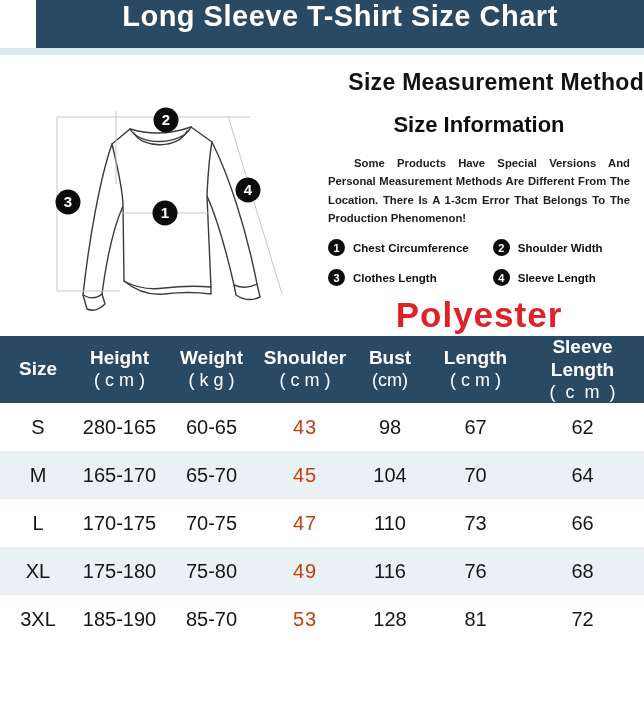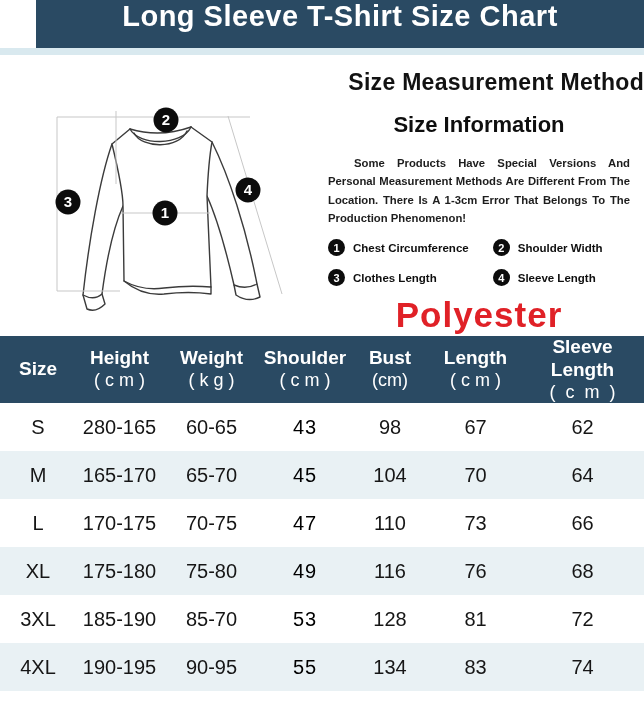--- a/index.html
+++ b/index.html
@@ -28,21 +28,21 @@
               font-size:35px; font-weight:bold; letter-spacing:1px; }
 
   table.size-table { width:644px; border-collapse:collapse; table-layout:fixed; }
   .size-table thead th { background:var(--header_bg,#2a4a63); color:#fff; height:43px;
                          vertical-align:middle; text-align:center; padding:0; }
   .th-l1 { font-size:19px; font-weight:bold; line-height:1.2; }
   .th-l2 { font-size:18px; font-weight:normal; white-space:pre; line-height:1.2; }
   .size-table tbody td { height:48px; text-align:center; vertical-align:middle;
                          font-size:20px; color:#161616; }
   .size-table tbody tr:nth-child(even) { background:var(--zebra_bg,#e9f1f4); }
-  .size-table td.col-shoulder { color:#000000; letter-spacing:1px; }
+  .size-table td.col-shoulder { color:#c2410c; letter-spacing:1px; }
 </style>
 </head>
 <body>
 
 <header class="title-bar">
   <h1>Long Sleeve T-Shirt Size Chart</h1>
 </header>
 <div class="title-strip"></div>
 
 <h2 class="section-heading">Size Measurement Method</h2>
@@ -197,23 +197,14 @@
     </tr>
     <tr>
       <td>3XL</td>
       <td>185-190</td>
       <td>85-70</td>
       <td class="col-shoulder">53</td>
       <td>128</td>
       <td>81</td>
       <td>72</td>
     </tr>
-    <tr>
-      <td>4XL</td>
-      <td>190-195</td>
-      <td>90-95</td>
-      <td class="col-shoulder">55</td>
-      <td>134</td>
-      <td>83</td>
-      <td>74</td>
-    </tr>
   </tbody>
 </table>
 
 </body></html>

